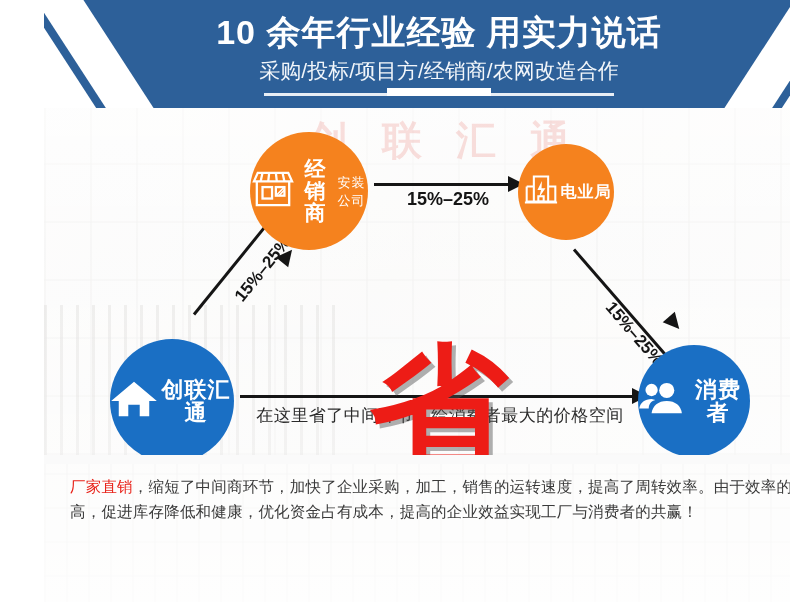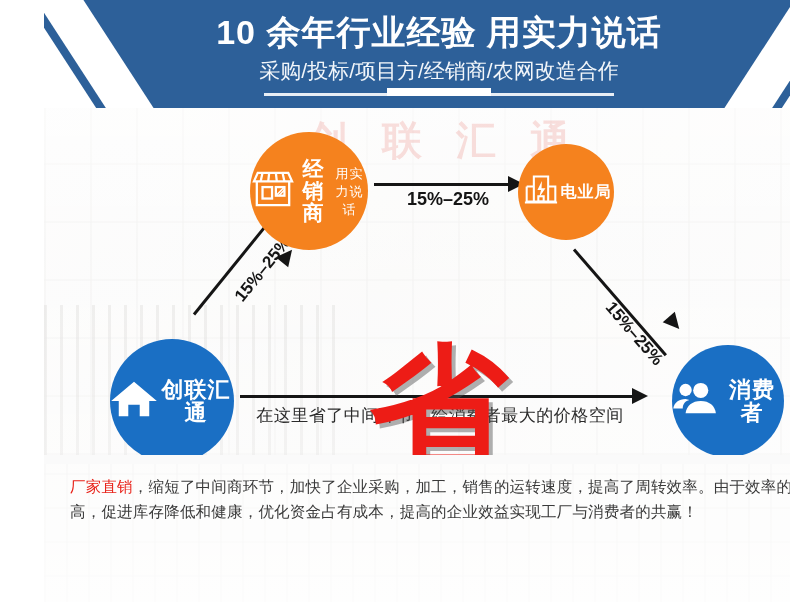--- a/index.html
+++ b/index.html
@@ -88,21 +88,21 @@
     display:flex; flex-direction:row; align-items:center; justify-content:center;
     color:#fff; text-align:center;
   }
   .node .glyph{ display:block; }
   .node .n-lbl{ font-size:21px; font-weight:bold; letter-spacing:1px; line-height:1.05; }
   .node .n-sub{ font-size:13px; font-weight:normal; letter-spacing:1px; margin-top:1px;}
 
   #node-dealer{ left:206px; top:24px;  width:118px; height:118px; background:#f5821e; }
   #node-bureau{ left:474px; top:36px;  width:96px;  height:96px;  background:#f5821e; }
   #node-factory{left:66px;  top:231px; width:124px; height:124px; background:#1a6fc4; }
-  #node-consumer{left:628px;top:237px; width:112px; height:112px; background:#1a6fc4; }
+  #node-consumer{left:594px;top:237px; width:112px; height:112px; background:#1a6fc4; }
 
   #node-factory .n-lbl{ font-size:22px; }
   #node-consumer .n-lbl{ font-size:22px; }
   #node-bureau .n-lbl{ font-size:16px; }
 
   
   .arrow-line{ position:absolute; background:#151515; height:3px; }
   .arrow-head{
     position:absolute; width:0; height:0;
     border-top:8px solid transparent; border-bottom:8px solid transparent;
@@ -212,21 +212,21 @@
         <svg width="46" height="40" viewBox="0 0 48 42" fill="none" stroke="#fff" stroke-width="2.4">
           <path d="M4 13 L8 4 H40 L44 13 Z" fill="none"></path>
           <path d="M13 4 L11 13 M20 4 L19 13 M27 4 L28 13 M34 4 L36 13"></path>
           <path d="M7 13 V38 H41 V13" fill="none"></path>
           <rect x="13" y="19" width="10" height="12"></rect>
           <rect x="27" y="19" width="9" height="9"></rect>
           <path d="M28 27 L35 20 M30 28 L36 22" stroke-width="1.6"></path>
         </svg>
       </span>
       <span class="n-lbl">经销商</span>
-      <span class="n-sub">用实力说话</span>
+      <span class="n-sub">安装公司</span>
     </div>
 
     <div class="node" id="node-bureau">
       <span class="glyph">
         <svg width="40" height="34" viewBox="0 0 44 38" fill="none" stroke="#fff" stroke-width="2.3">
           <path d="M14 4 H30 V32 H14 Z"></path>
           <path d="M6 15 H14 M6 15 V32 H14 M30 15 H38 V32 H30"></path>
           <path d="M4 33 H40"></path>
           <path d="M23 9 L18 19 H22 L20 27 L27 17 H22.6 Z" fill="#fff" stroke="none"></path>
           <rect x="19" y="26" width="6" height="6"></rect>

